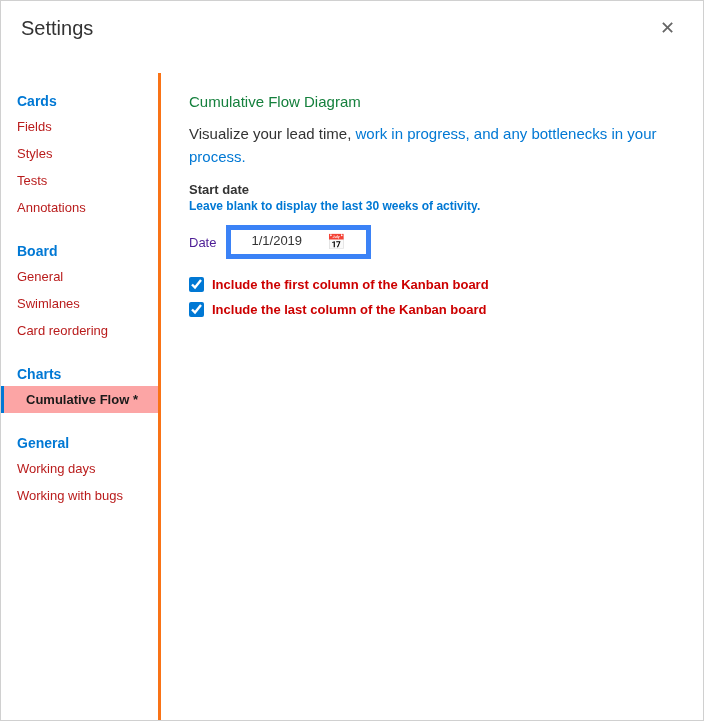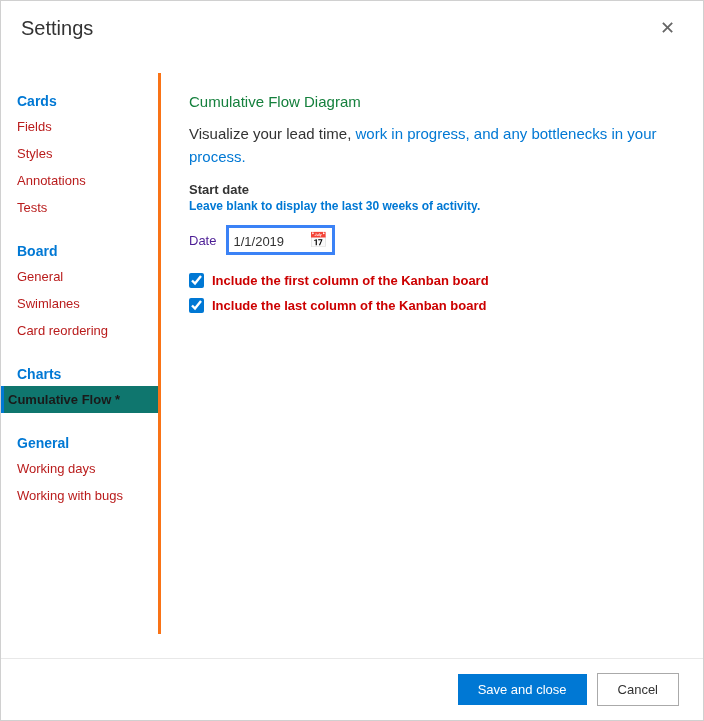--- a/index.html
+++ b/index.html
@@ -61,25 +61,25 @@
       cursor: pointer;
     }
     .sidebar-item {
       font-size: 13px;
       color: #b91c1c;
       padding: 6px 16px;
       cursor: pointer;
       white-space: nowrap;
     }
     .sidebar-item.active {
-      background: #0f766e;
+      background: #fca5a5;
       border-left: 3px solid #0078d4;
       font-weight: 700;
       color: #1a1a1a;
-      padding-left: 4px;
+      padding-left: 22px;
     }
     .sidebar-spacer { height: 12px; }
     .main-content {
       flex: 1;
       padding: 20px 28px;
     }
     .page-title {
       font-size: 15px;
       color: #15803d;
       margin-bottom: 13px;
@@ -111,23 +111,23 @@
       align-items: center;
       gap: 10px;
       margin-bottom: 18px;
     }
     .date-label {
       font-size: 13px;
       color: #4c1d95;
     }
     .date-input-wrap {
       display: flex;
-      align-items: flex-end;
-      border: 3px solid #3b82f6;
-      padding: 3px 4px;
+      align-items: flex-start;
+      border: 5px solid #3b82f6;
+      padding: 3px 20px;
       gap: 6px;
     }
     .date-input {
       border: none;
       outline: none;
       font-size: 13px;
       color: #333;
       width: 70px;
     }
     .calendar-icon {
@@ -188,22 +188,22 @@
     <span class="dialog-title">Settings</span>
     <button class="close-btn">✕</button>
   </div>
 
   <div class="dialog-body">
 
     <div class="sidebar">
       <div class="sidebar-section-label">Cards</div>
       <div class="sidebar-item">Fields</div>
       <div class="sidebar-item">Styles</div>
+      <div class="sidebar-item">Tests</div>
       <div class="sidebar-item">Annotations</div>
-      <div class="sidebar-item">Tests</div>
 
       <div class="sidebar-spacer"></div>
       <div class="sidebar-section-label">Board</div>
       <div class="sidebar-item">General</div>
       <div class="sidebar-item">Swimlanes</div>
       <div class="sidebar-item">Card reordering</div>
 
       <div class="sidebar-spacer"></div>
       <div class="sidebar-section-label">Charts</div>
       <div class="sidebar-item active">Cumulative Flow *</div>
@@ -237,17 +237,13 @@
         <label class="checkbox-label">Include the first column of the Kanban board</label>
       </div>
 
       <div class="checkbox-row">
         <input type="checkbox" checked="" style="">
         <label class="checkbox-label">Include the last column of the Kanban board</label>
       </div>
     </div>
   </div>
 
-  <div class="dialog-footer">
-    <button class="btn-save">Save and close</button>
-    <button class="btn-cancel">Cancel</button>
-  </div>
 </div>
 
 </body></html>

